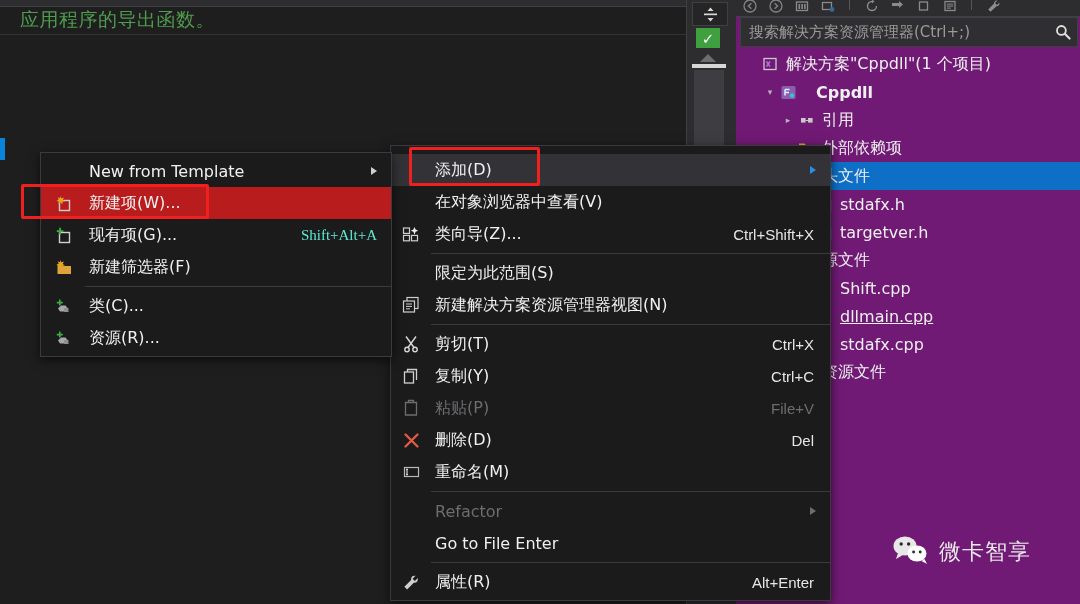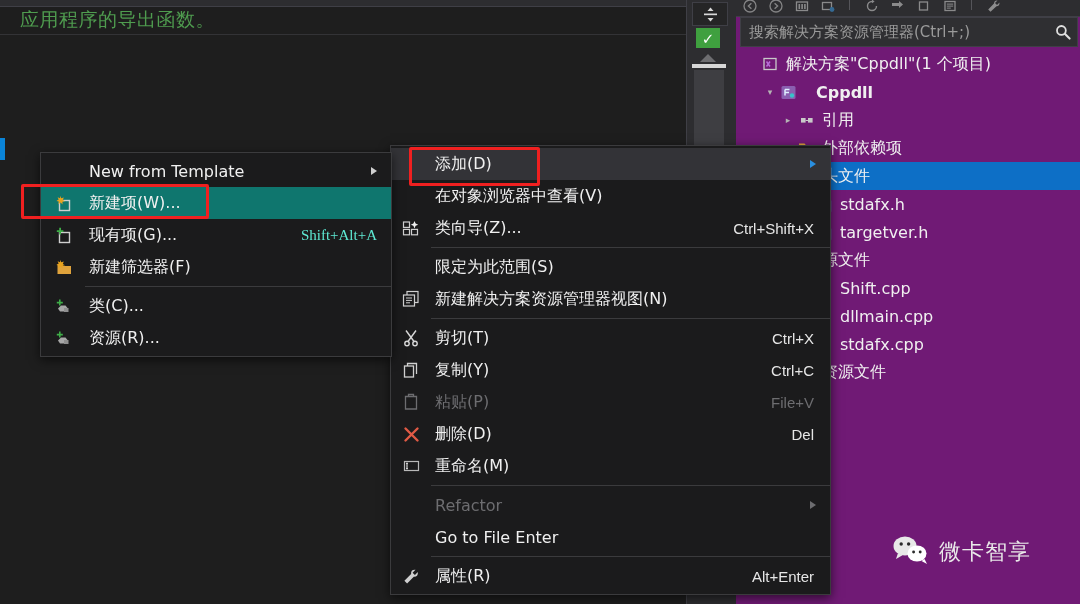--- a/index.html
+++ b/index.html
@@ -131,21 +131,21 @@
     position:absolute;left:390px;top:145px;width:441px;
     background:#1b1b1c;border:1px solid #3b3b3d;
     box-shadow:0 3px 10px rgba(0,0,0,.6);
     padding:2px 0;box-sizing:border-box;
   }
   .ctx-item{
     height:32px;display:flex;align-items:center;position:relative;
     font-size:16px;color:#f0f0f0;
     font-family:"DejaVu Sans","Liberation Sans",sans-serif;
   }
-  .ctx-item.hl{background:#333337;}
+  .ctx-item.hl{background:#333337;margin-top:6px;}
   .ctx-item.disabled{color:#6d6d70;}
   .ctx-item .ci{
     width:40px;flex:none;display:flex;align-items:center;justify-content:center;
   }
   .ctx-item .ctext{flex:1;padding-left:4px;white-space:nowrap;}
   .ctx-item .cshort{
     padding-right:16px;font-size:15px;color:#e6e6e6;white-space:nowrap;
     font-family:"Liberation Sans",sans-serif;
   }
   .ctx-item.disabled .cshort{color:#6d6d70;}
@@ -162,21 +162,21 @@
     position:absolute;left:40px;top:152px;width:352px;
     background:#1b1b1c;border:1px solid #3b3b3d;
     box-shadow:0 3px 10px rgba(0,0,0,.6);
     padding:2px 0;box-sizing:border-box;
   }
   .sub-item{
     height:32px;display:flex;align-items:center;position:relative;
     font-size:16px;color:#f0f0f0;
     font-family:"DejaVu Sans","Liberation Sans",sans-serif;
   }
-  .sub-item.hl{background:#0f766e;}
+  .sub-item.hl{background:#b91c1c;}
   .sub-item .ci{width:44px;flex:none;display:flex;align-items:center;justify-content:center;}
   .sub-item .ctext{flex:1;padding-left:4px;white-space:nowrap;}
   .sub-item .cshort{padding-right:14px;font-size:15px;color:#5eead4;white-space:nowrap;font-family:Liberation Serif, serif;}
   .sub-item .carrow{
     position:absolute;right:14px;width:0;height:0;
     border-top:4px solid transparent;border-bottom:4px solid transparent;
     border-left:6px solid #cfcfcf;
   }
   .sub-sep{height:1px;background:#3b3b3d;margin:3px 0 3px 44px;}
 
@@ -390,21 +390,21 @@
         </div>
         <div class="tree-row" style="padding-left: 62px;">
           <span class="expander"></span>
           <span class="ic">
             <svg width="16" height="16" viewBox="0 0 16 16">
               <path d="M8 1.5 L9.6 5.8 L14 7.3 L9.6 8.8 L8 13 L6.4 8.8 L2 7.3 L6.4 5.8 Z" fill="#cc6fd8"></path>
             </svg>
           </span>
           <span class="lbl">Shift.cpp</span>
         </div>
-        <div class="tree-row" style="padding-left: 62px;">
+        <div class="tree-row" style="padding-left: 62px; text-decoration: underline;">
           <span class="expander"></span>
           <span class="ic">
             <svg width="16" height="16" viewBox="0 0 16 16">
               <path d="M8 1.5 L9.6 5.8 L14 7.3 L9.6 8.8 L8 13 L6.4 8.8 L2 7.3 L6.4 5.8 Z" fill="#cc6fd8"></path>
             </svg>
           </span>
           <span class="lbl">dllmain.cpp</span>
         </div>
         <div class="tree-row" style="padding-left: 62px;">
           <span class="expander"></span>

